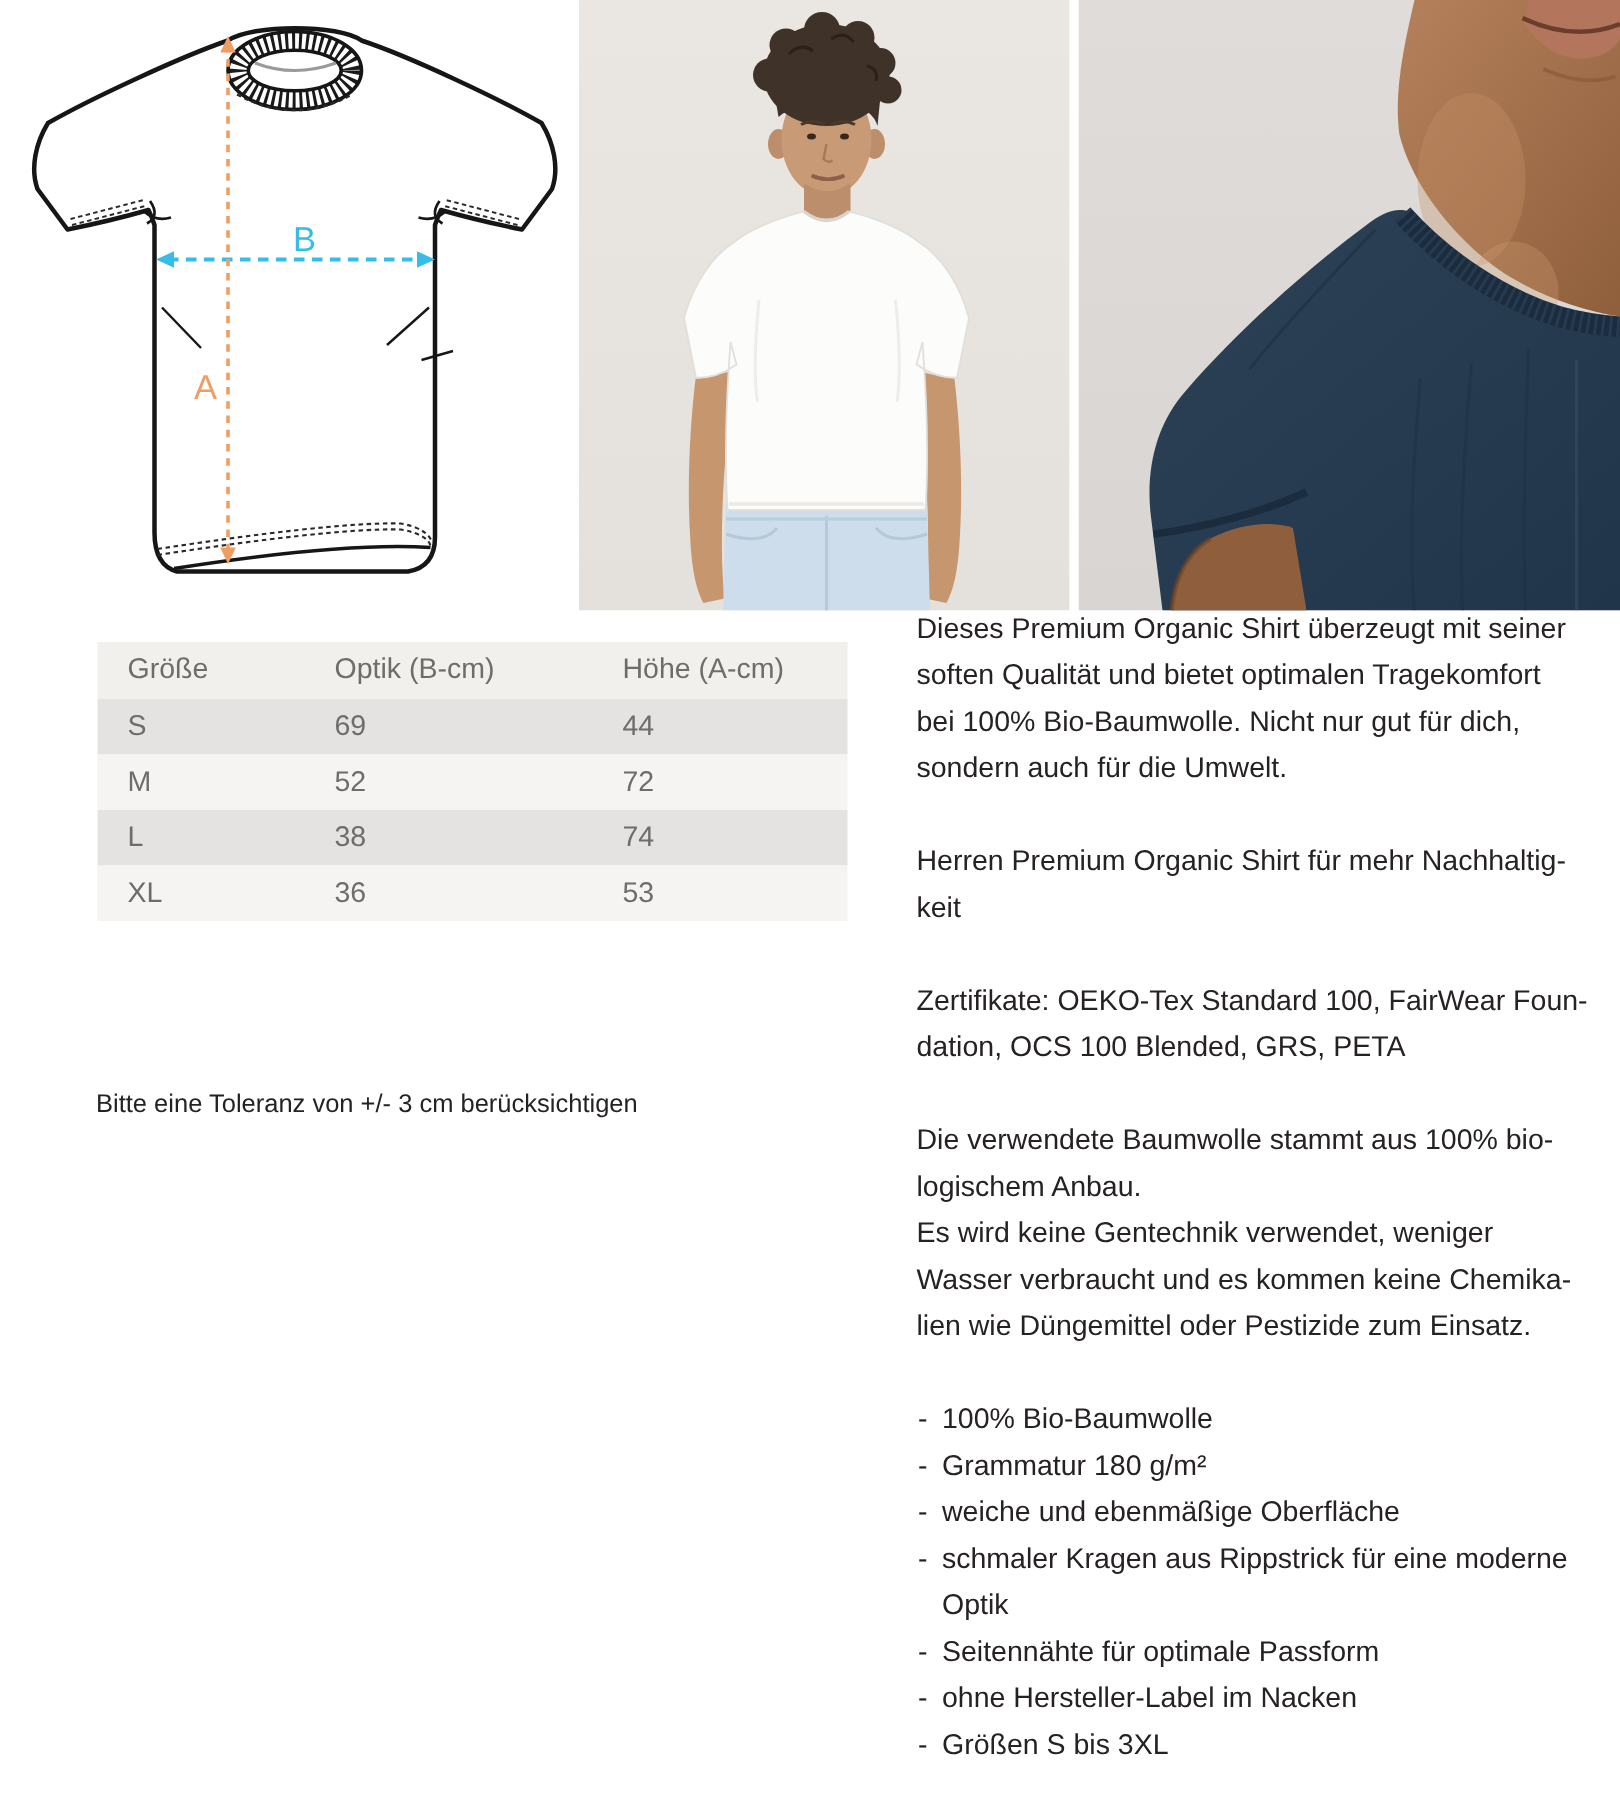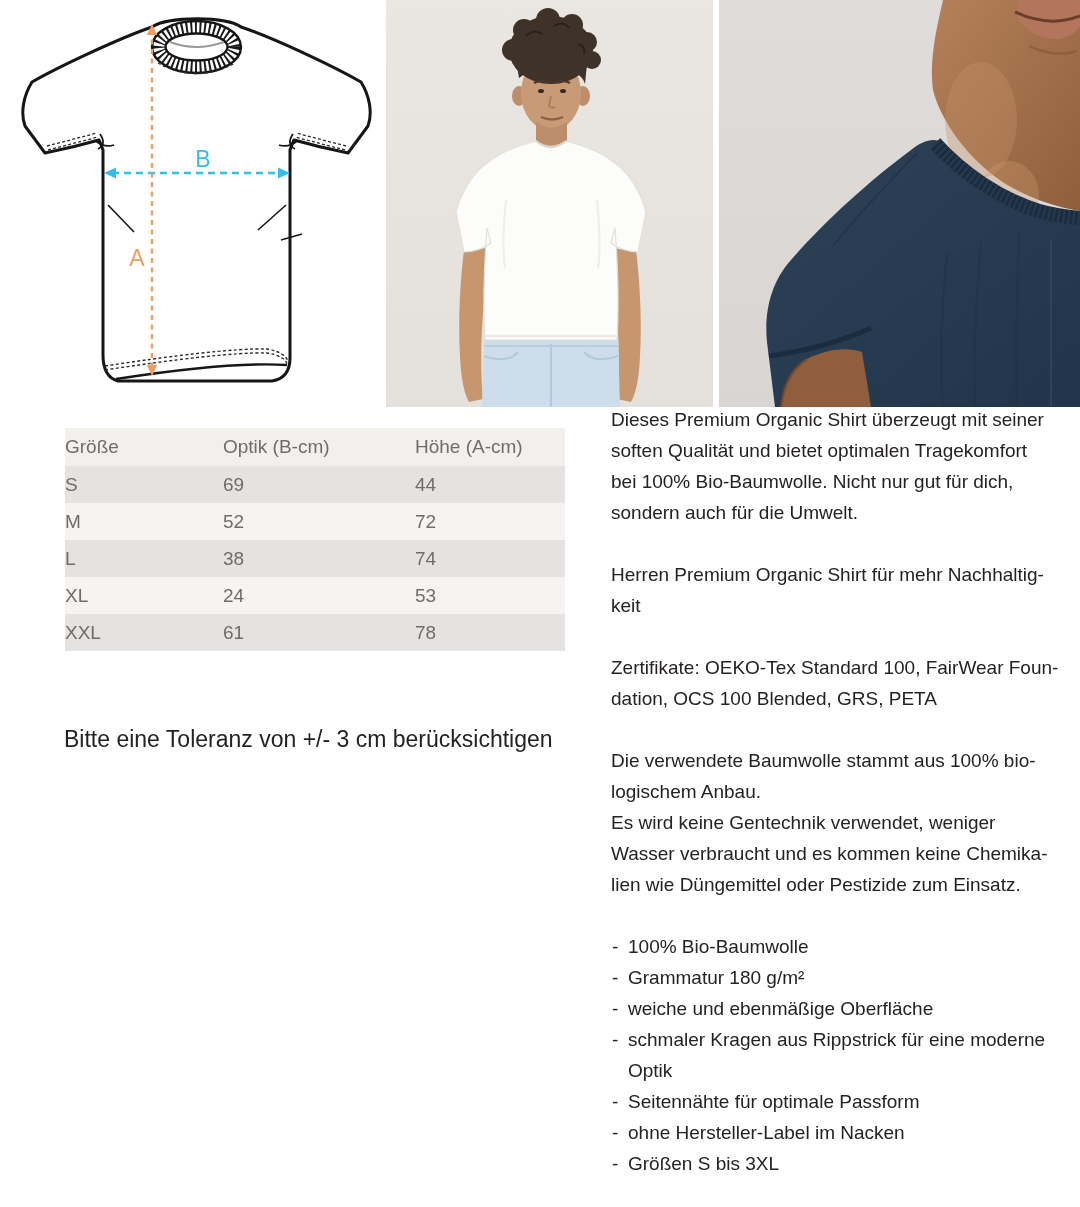--- a/index.html
+++ b/index.html
@@ -6,24 +6,24 @@
   .page{position:relative;width:1080px;height:1207px;background:#fff;overflow:hidden;
         font-family:"Liberation Sans",sans-serif;color:#262223;}
   .panel{position:absolute;}
   
   .size-table{position:absolute;left:65px;top:428px;width:500px;font-size:19px;color:#6f6d6b;}
   .trow{display:flex;align-items:center;height:37px;}
   .trow.header{height:38px;background:#f2f0ed;}
   .rows .trow:nth-child(odd){background:#e4e3e1;}
   .rows .trow:nth-child(even){background:#f5f4f2;}
   .cell{white-space:nowrap;}
-  .c0{width:158px;box-sizing:border-box;}
+  .c0{width:158px;padding-left:20px;box-sizing:border-box;}
   .c1{width:192px;}
   .c2{flex:1;}
-  .tolerance{position:absolute;left:64px;top:726px;font-size:23px;color:#262223;}
+  .tolerance{position:absolute;left:64px;top:726px;font-size:17px;color:#262223;}
   
   .description{position:absolute;left:611px;top:404px;width:474px;
                font-size:19px;line-height:31px;color:#262223;}
   .description p{margin:0 0 31px 0;white-space:pre-line;}
   ul.features{list-style:none;margin:0;padding:0;}
   ul.features li{position:relative;padding-left:17px;white-space:pre-line;}
   ul.features li::before{content:"-";position:absolute;left:1px;top:0;}
 </style>
 </head>
 <body>
@@ -217,27 +217,22 @@
           <div class="cell c1">52</div>
           <div class="cell c2">72</div>
         </div>
         <div class="trow">
           <div class="cell c0">L</div>
           <div class="cell c1">38</div>
           <div class="cell c2">74</div>
         </div>
         <div class="trow">
           <div class="cell c0">XL</div>
-          <div class="cell c1">24</div>
+          <div class="cell c1">36</div>
           <div class="cell c2">53</div>
-        </div>
-        <div class="trow">
-          <div class="cell c0">XXL</div>
-          <div class="cell c1">61</div>
-          <div class="cell c2">78</div>
         </div>
       </div>
   </div>
 
   <div class="tolerance">Bitte eine Toleranz von +/- 3 cm berücksichtigen</div>
 
   <div class="description">
     <div>
         <p>Dieses Premium Organic Shirt überzeugt mit seiner
 soften Qualität und bietet optimalen Tragekomfort

